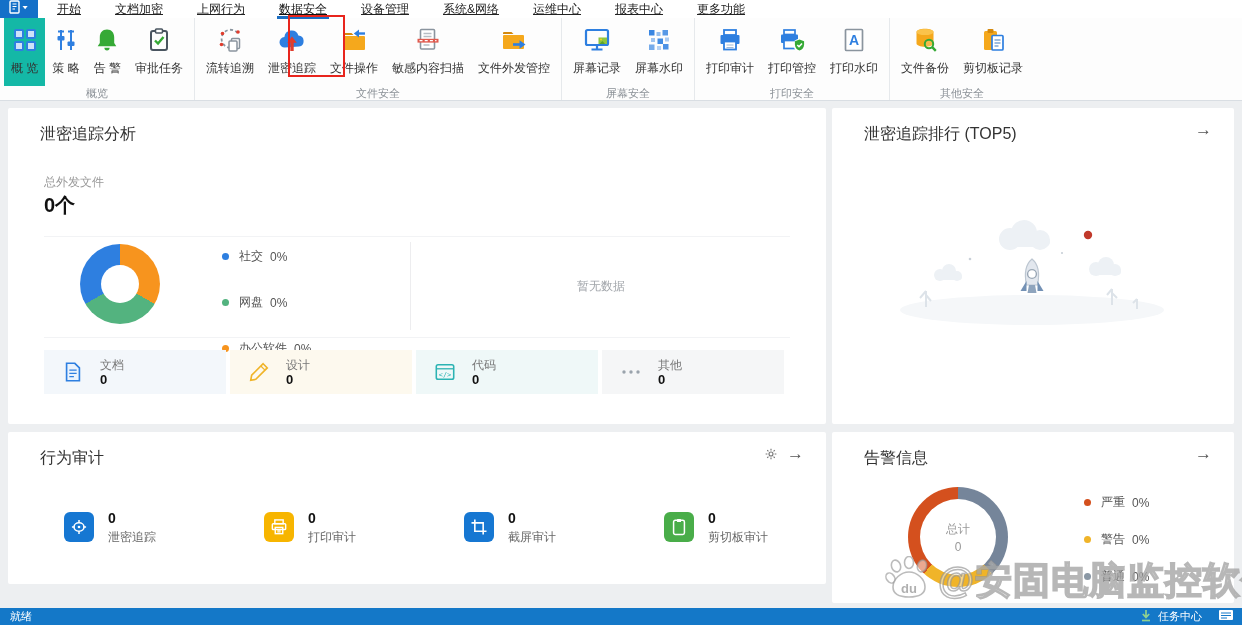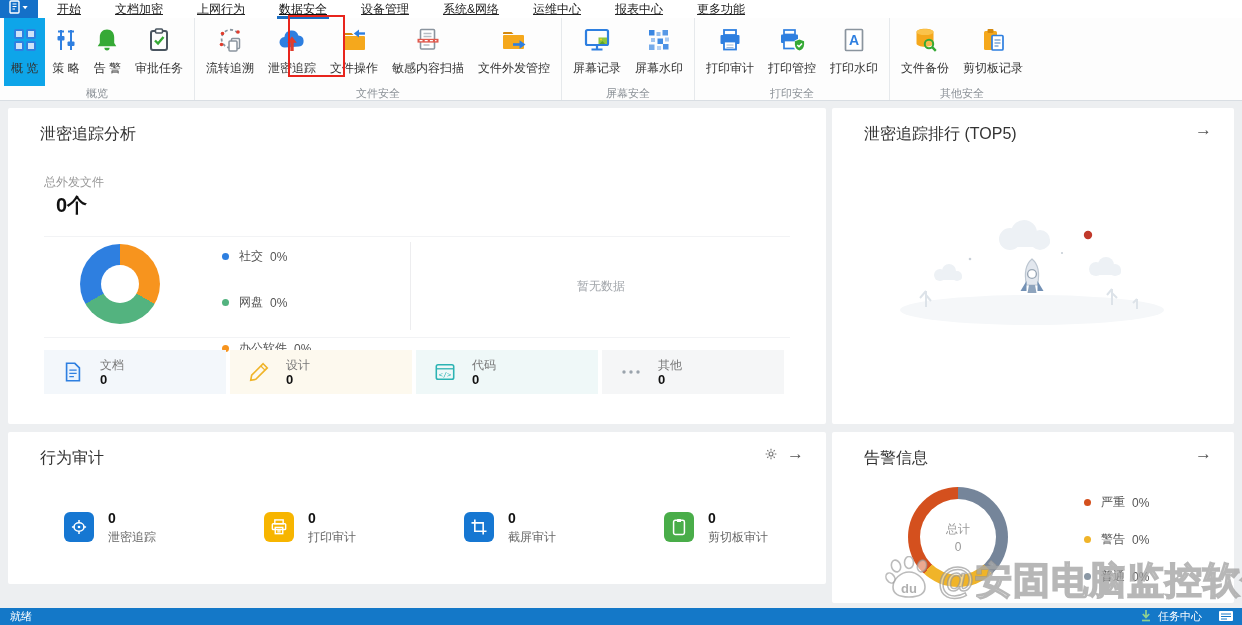--- a/index.html
+++ b/index.html
@@ -14,39 +14,39 @@
   .mtab.active { color:#111; }
   .mtab.active::after { content:""; position:absolute; left:0; right:0; bottom:-1px; height:3px; background:#1b6ec2; }
 
   
   .ribbon { position:absolute; left:0; top:18px; width:1242px; height:83px; background:#fdfdfd; border-bottom:1px solid #d9dee3; display:flex; }
   .rgroup { display:flex; flex-direction:column; padding:0 4px; }
   .rgroup + .rgroup { border-left:1px solid #e6e9ec; }
   .group-buttons { display:flex; height:68px; align-items:flex-start; }
   .group-label { text-align:center; font-size:11px; color:#8a9096; line-height:14px; }
   .rbtn { display:flex; flex-direction:column; align-items:center; padding:5px 7px 0; height:68px; cursor:pointer; }
-  .rbtn.selected { background:#0ea5e9; }
+  .rbtn.selected { background:#14b8a6; }
   .ricon { height:34px; display:flex; align-items:center; justify-content:center; }
   .rlabel { font-size:12px; color:#333; white-space:nowrap; margin-top:3px; }
 
   .red-annotation { position:absolute; left:288px; top:15px; width:57px; height:62px; border:2px solid #e8251d; z-index:9; pointer-events:none; }
 
   
   .panel { position:absolute; background:#fff; border-radius:2px; overflow:hidden; }
   .panel-leak   { left:8px;   top:108px; width:818px; height:316px; }
   .panel-rank   { left:832px; top:108px; width:402px; height:316px; }
   .panel-audit  { left:8px;   top:432px; width:818px; height:152px; }
   .panel-alarm  { left:832px; top:432px; width:402px; height:171px; }
   .ptitle { position:absolute; left:32px; top:16px; font-size:16px; color:#333; }
   .arrow-link { position:absolute; top:12px; font-size:17px; color:#555; cursor:pointer; line-height:20px; }
   .gear-btn { position:absolute; top:15px; cursor:pointer; }
 
   
   .total-label { position:absolute; left:36px; top:66px; font-size:12px; color:#999; }
-  .total-value { position:absolute; left:48px; top:84px; font-size:20px; font-weight:bold; color:#111; }
+  .total-value { position:absolute; left:36px; top:84px; font-size:20px; font-weight:bold; color:#111; }
   .hdiv1 { position:absolute; left:36px; right:36px; top:128px; height:1px; background:#f2f3f5; }
   .hdiv2 { position:absolute; left:36px; right:36px; top:229px; height:1px; background:#f2f3f5; }
   .vdiv  { position:absolute; left:402px; top:134px; width:1px; height:88px; background:#ededef; }
   .donut1 { position:absolute; left:72px; top:136px; width:80px; height:80px; border-radius:50%;
             background:conic-gradient(#f7941e 0 33.33%, #53b37f 0 66.66%, #2e7fe0 0 100%); }
   .donut1::after { content:""; position:absolute; inset:21px; background:#fff; border-radius:50%; }
   .legend { position:absolute; left:214px; top:140px; display:flex; flex-direction:column; gap:29px; }
   .lrow { display:flex; align-items:center; font-size:12px; color:#555; }
   .ldot { width:7px; height:7px; border-radius:50%; margin-right:10px; }
   .lval { margin-left:7px; }
@@ -87,21 +87,21 @@
 
   
   .watermark { position:absolute; left:884px; top:556px; z-index:50; display:flex; align-items:center; pointer-events:none; }
   .wm-text { font-size:37px; font-weight:bold; letter-spacing:1px; color:rgba(255,255,255,0.45);
              -webkit-text-stroke:1.5px rgba(145,145,145,0.65); margin-left:2px; white-space:nowrap; }
 
   
   .statusbar { position:absolute; left:0; top:608px; width:1242px; height:17px; background:#1478c8; color:#fff;
                display:flex; align-items:center; font-size:11px; z-index:60; }
   .sb-left { margin-left:10px; }
-  .sb-right { margin-left:auto; display:flex; align-items:flex-end; gap:6px; margin-right:8px; }
+  .sb-right { margin-left:auto; display:flex; align-items:flex-start; gap:6px; margin-right:8px; }
   .sb-task { cursor:pointer; }
 </style>
 </head>
 <body>
 
 <div class="menubar">
   <div class="appbtn">
     <span>
       <svg width="22" height="14" viewBox="0 0 22 14" fill="none">
           <rect x="2" y="1" width="9" height="12" rx="1" stroke="#fff" stroke-width="1.4"></rect>

